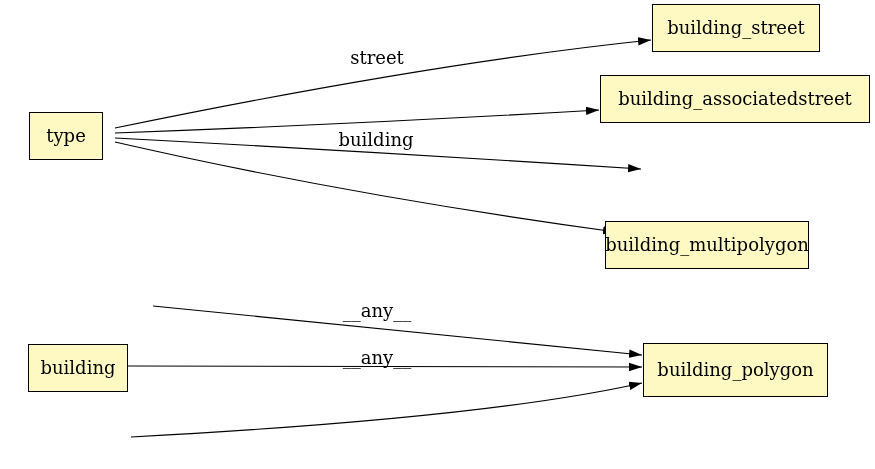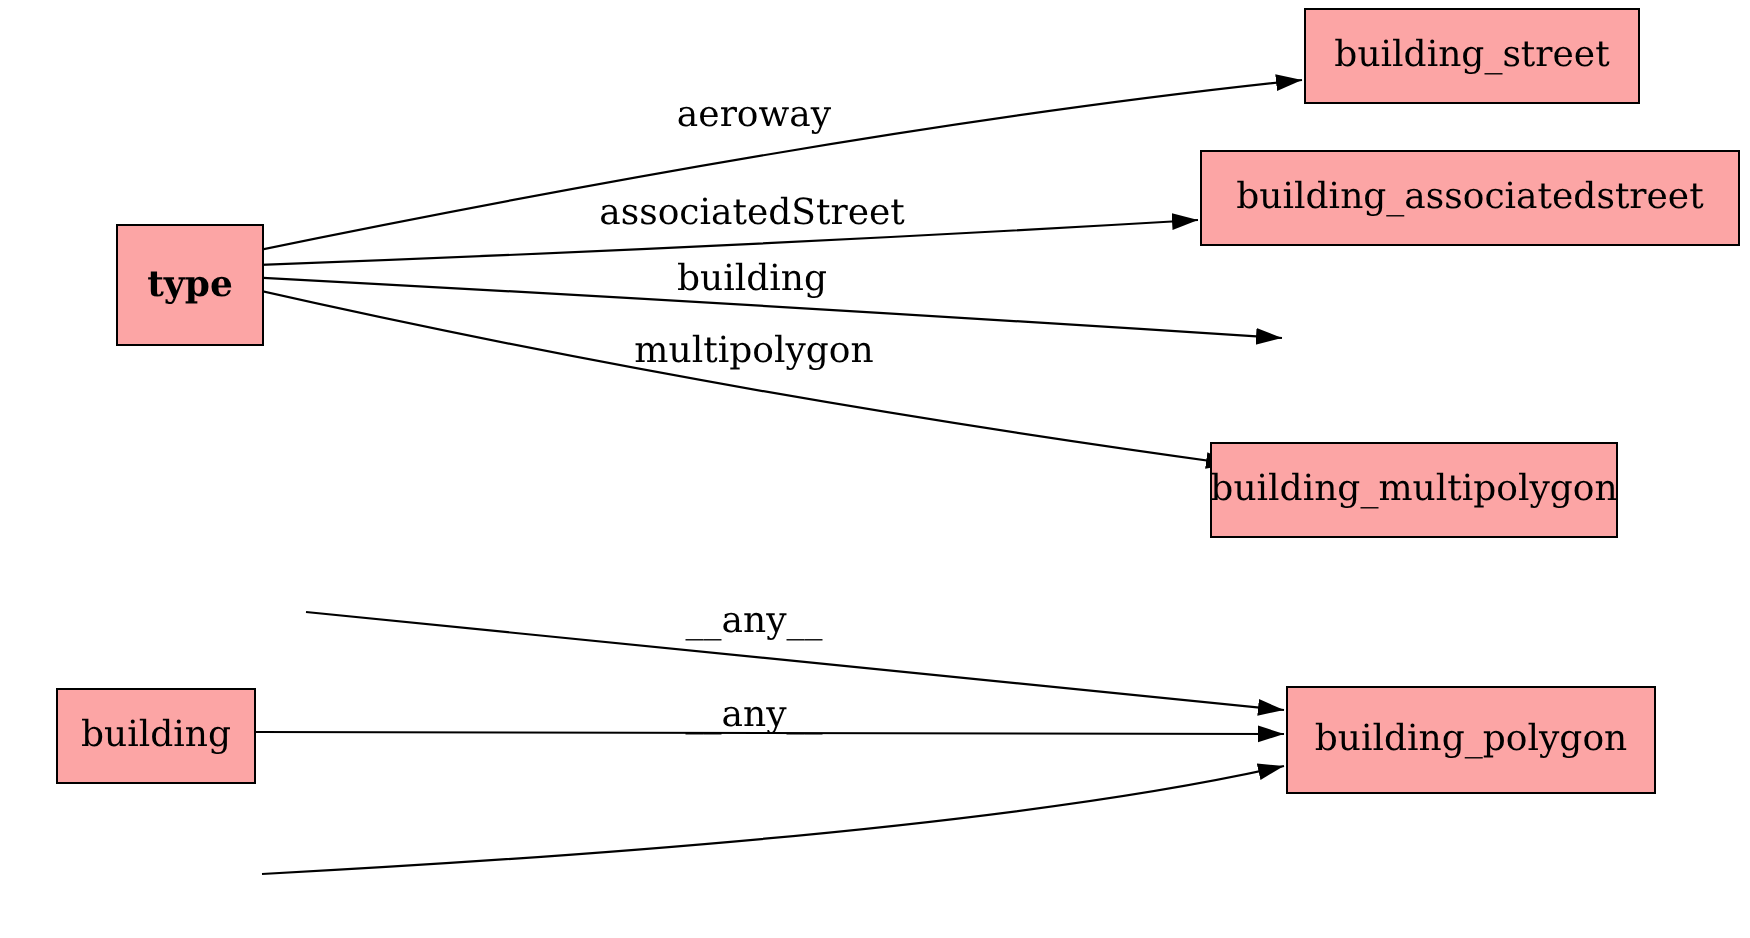--- a/index.html
+++ b/index.html
@@ -25,21 +25,21 @@
   }
   .edge-layer path.edge {
     fill: none;
     stroke: #000000;
     stroke-width: 1.1;
   }
   .node {
     position: absolute;
     box-sizing: border-box;
     border: 1px solid #000000;
-    background: #fca5a5;
+    background: #fef9c3;
     display: flex;
     align-items: center;
     justify-content: center;
     font-size: 18px;
     line-height: 1;
     white-space: nowrap;
   }
   .edge-label {
     position: absolute;
     transform: translate(-50%, -50%);
@@ -62,41 +62,39 @@
     </defs>
     <path class="edge" d="M115,128 Q430,63 651,40" marker-end="url(#arrow)"></path>
     <path class="edge" d="M115,133 Q362,124 599,110" marker-end="url(#arrow)"></path>
     <path class="edge" d="M115,138 Q378,152 641,169" marker-end="url(#arrow)"></path>
     <path class="edge" d="M115,142 Q346,195 616,232" marker-end="url(#arrow)"></path>
     <path class="edge" d="M153,306 Q390,330 642,355" marker-end="url(#arrow)"></path>
     <path class="edge" d="M128,366 L642,367" marker-end="url(#arrow)"></path>
     <path class="edge" d="M131,437 Q487,418 642,383" marker-end="url(#arrow)"></path>
   </svg>
 
-  <div class="node" style="left:58px;  top:112px; width:74px;  height:61px;font-weight:bold;">type</div>
+  <div class="node" style="left:29px;  top:112px; width:74px;  height:48px;">type</div>
 
   <div class="node" style="left:652px; top:4px;   width:168px; height:48px;">building_street</div>
 
   <div class="node" style="left:600px; top:75px;  width:270px; height:48px;">building_associatedstreet</div>
 
 
   <div class="node" style="left:605px; top:221px; width:204px; height:48px;">building_multipolygon</div>
 
 
   <div class="node" style="left:28px;  top:344px; width:100px; height:48px;">building</div>
 
 
   <div class="node" style="left:643px; top:343px; width:185px; height:54px;">building_polygon</div>
 
-  <div class="edge-label" style="left:377px; top:58px;">aeroway</div>
+  <div class="edge-label" style="left:377px; top:58px;">street</div>
 
-  <div class="edge-label" style="left:376px; top:107px;">associatedStreet</div>
 
   <div class="edge-label" style="left:376px; top:140px;">building</div>
 
-  <div class="edge-label" style="left:377px; top:176px;">multipolygon</div>
 
   <div class="edge-label" style="left:377px; top:311px;">__any__</div>
 
   <div class="edge-label" style="left:377px; top:358px;">__any__</div>
 
 
 </div>
 
 </body></html>

